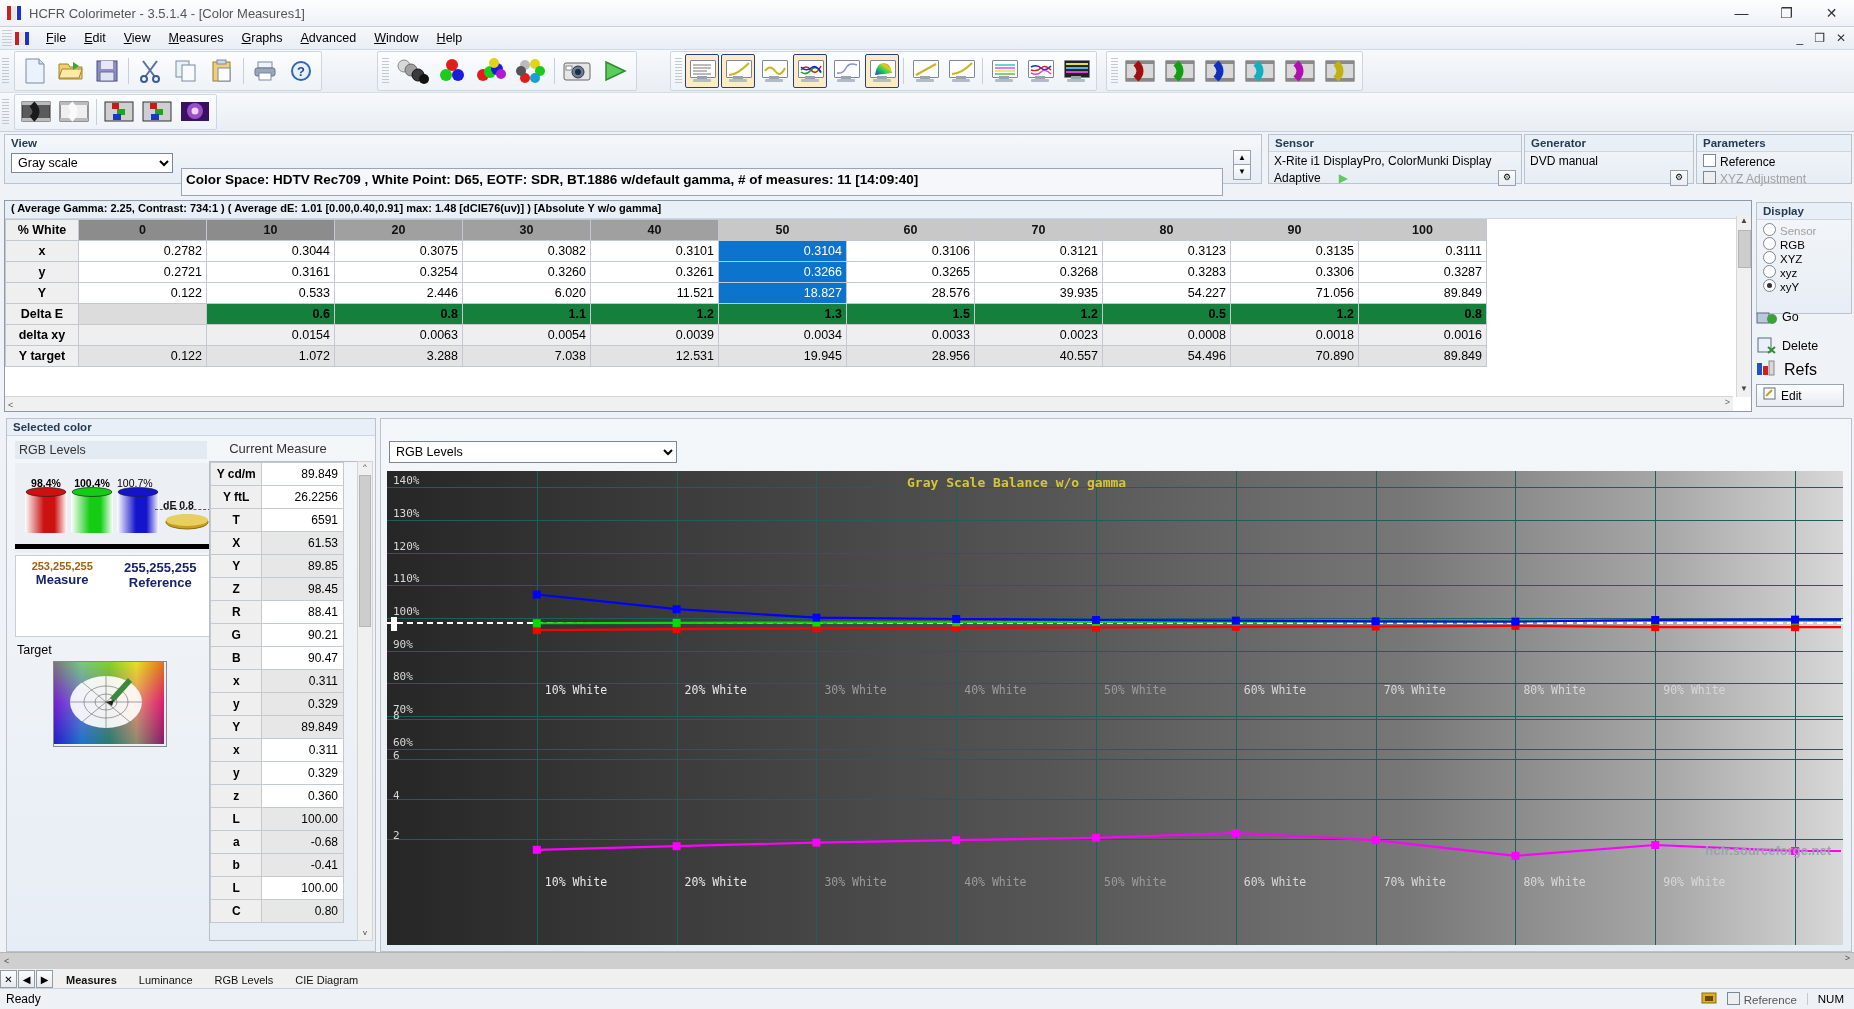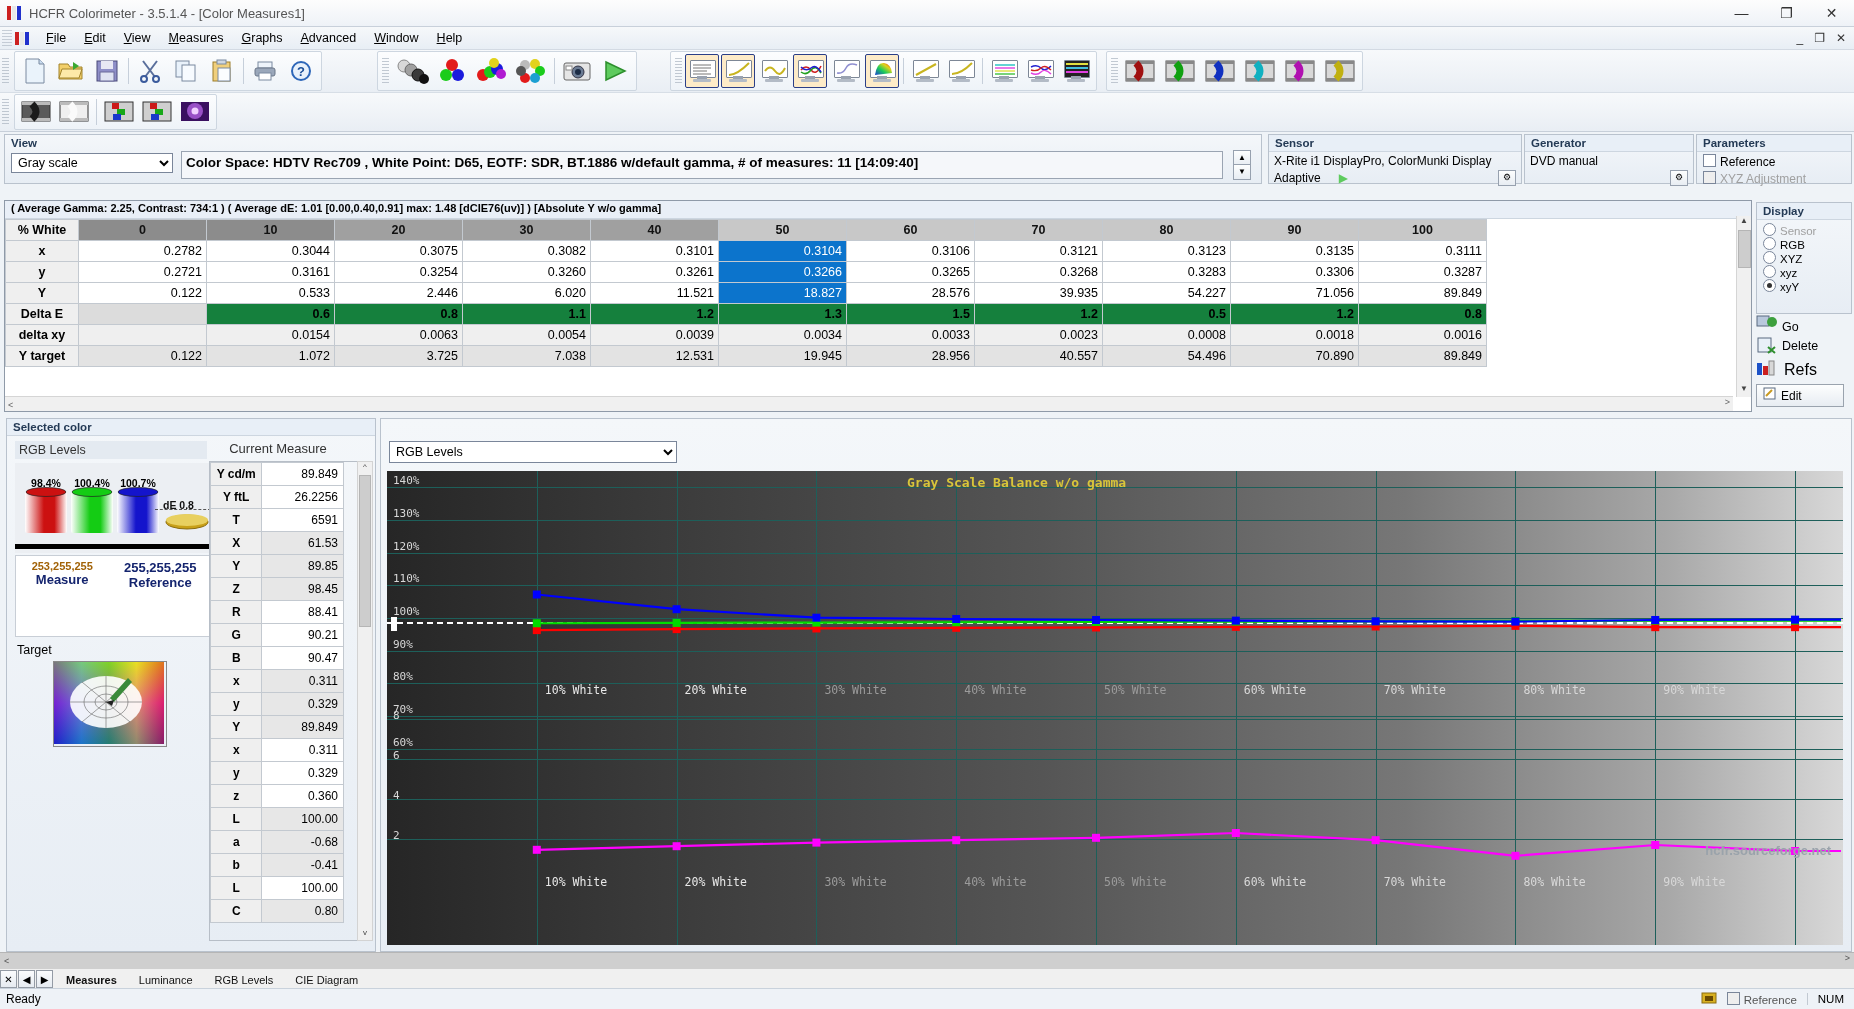--- a/index.html
+++ b/index.html
@@ -463,21 +463,21 @@
       </div>
     </div>
   </div>
 
   <div style="position:absolute;left:4px;top:134px;width:1256px;height:48px;">
     <div class="grpbox" style="position:relative;width:1256px;height:48px;">
       <div style="position:absolute;left:6px;top:2px;font-size:11.5px;font-weight:bold;color:#243a55">View</div>
       <select class="cmb" style="position:absolute;left:6px;top:18px;width:162px">
         <option>Gray scale</option>
       </select>
-      <div style="position:absolute;left:176px;top:16px;width:1040px;height:26px;border:1px solid #9aa4b2;background:#f5f7fa;">
+      <div style="position:absolute;left:176px;top:33px;width:1040px;height:26px;border:1px solid #9aa4b2;background:#f5f7fa;">
         <div style="padding:3px 4px;font-size:13.5px;font-weight:bold;color:#000;white-space:nowrap;overflow:hidden">Color Space: HDTV Rec709 , White Point: D65, EOTF:  SDR, BT.1886 w/default gamma, # of measures: 11 [14:09:40]</div>
       </div>
       <div style="position:absolute;left:1228px;top:15px;width:16px;height:14px;border:1px solid #97a1af;background:linear-gradient(#fdfefe,#e8edf3);font-size:8px;text-align:center;line-height:13px">▲</div>
       <div style="position:absolute;left:1228px;top:29px;width:16px;height:14px;border:1px solid #97a1af;background:linear-gradient(#fdfefe,#e8edf3);font-size:8px;text-align:center;line-height:13px">▼</div>
     </div>
   </div>
 
   <div class="grpbox" style="position:absolute;left:1268px;top:134px;width:252px;height:48px">
     <div class="grphead">Sensor</div>
     <div style="font-size:12px;padding:2px 5px;white-space:nowrap;overflow:hidden">X-Rite i1 DisplayPro, ColorMunki Display</div>
@@ -606,21 +606,21 @@
               <td class="dxy">0.0033</td>
               <td class="dxy">0.0023</td>
               <td class="dxy">0.0008</td>
               <td class="dxy">0.0018</td>
               <td class="dxy">0.0016</td>
             </tr>
             <tr>
               <td class="rh">Y target</td>
               <td class="yt">0.122</td>
               <td class="yt">1.072</td>
-              <td class="yt">3.725</td>
+              <td class="yt">3.288</td>
               <td class="yt">7.038</td>
               <td class="yt">12.531</td>
               <td class="yt">19.945</td>
               <td class="yt">28.956</td>
               <td class="yt">40.557</td>
               <td class="yt">54.496</td>
               <td class="yt">70.890</td>
               <td class="yt">89.849</td>
             </tr>
           </tbody>
@@ -642,21 +642,21 @@
     <div id="display-options" style="padding:3px 6px;font-size:11.5px">
         <div class="dis"><span class="rad"></span><span>Sensor</span></div>
         <div><span class="rad"></span><span>RGB</span></div>
         <div><span class="rad"></span><span>XYZ</span></div>
         <div><span class="rad"></span><span>xyz</span></div>
         <div><span class="rad on"></span><span>xyY</span></div>
       </div>
   </div>
 
   <div style="position:absolute;left:1756px;top:310px;width:94px;height:96px">
-    <div style="display:flex;align-items:flex-end;height:24px;gap:4px">
+    <div style="display:flex;align-items:flex-start;height:24px;gap:4px">
       <span>
         <svg width="22" height="18">
             <rect x="1" y="3" width="12" height="10" fill="#b9c8dc" stroke="#5a6b80"></rect>
             <circle cx="16" cy="9" r="5" fill="#3da03d"></circle>
           </svg>
       </span>
       <span style="font-size:12.5px">Go</span>
     </div>
     <div style="display:flex;align-items:center;height:24px;gap:4px">
       <span>
@@ -699,21 +699,21 @@
           <div style="position:absolute;left:10px;top:14px;width:42px;text-align:center;font-size:10.5px;font-weight:bold">98.4%</div>
           <div style="position:absolute;left:10px;top:28px;width:42px;height:42px;background:linear-gradient(90deg,#fff 0%,#cc1111 45%,#cc1111 70%,#fff 100%);border-radius:3px 3px 2px 2px"></div>
           <svg style="position:absolute;left:10px;top:24px" width="42" height="10">
             <ellipse cx="21" cy="5" rx="20" ry="4.5" fill="#cc1111" stroke="#222" stroke-width=".7"></ellipse>
           </svg>
           <div style="position:absolute;left:56px;top:14px;width:42px;text-align:center;font-size:10.5px;font-weight:bold">100.4%</div>
           <div style="position:absolute;left:56px;top:28px;width:42px;height:42px;background:linear-gradient(90deg,#fff 0%,#14cc14 45%,#14cc14 70%,#fff 100%);border-radius:3px 3px 2px 2px"></div>
           <svg style="position:absolute;left:56px;top:24px" width="42" height="10">
             <ellipse cx="21" cy="5" rx="20" ry="4.5" fill="#14cc14" stroke="#222" stroke-width=".7"></ellipse>
           </svg>
-          <div style="position:absolute;left:102px;top:14px;width:42px;text-align:center;font-size:10.5px;font-weight:bold">100.7%</div>
+          <div style="position:absolute;left:102px;top:14px;width:42px;font-size:10.5px;font-weight:normal">100.7%</div>
           <div style="position:absolute;left:102px;top:28px;width:42px;height:42px;background:linear-gradient(90deg,#fff 0%,#1414cc 45%,#1414cc 70%,#fff 100%);border-radius:3px 3px 2px 2px"></div>
           <svg style="position:absolute;left:102px;top:24px" width="42" height="10">
             <ellipse cx="21" cy="5" rx="20" ry="4.5" fill="#1414cc" stroke="#222" stroke-width=".7"></ellipse>
           </svg>
         </div>
       <div style="position:absolute;left:148px;top:36px;font-size:10.5px;font-weight:bold;color:#111">dE 0.8</div>
       <svg style="position:absolute;left:150px;top:50px" width="44" height="18">
         <ellipse cx="22" cy="9" rx="21" ry="7" fill="#c8a018" stroke="#8a6c10"></ellipse>
         <ellipse cx="22" cy="7" rx="21" ry="6" fill="#e8d060"></ellipse>
       </svg>

